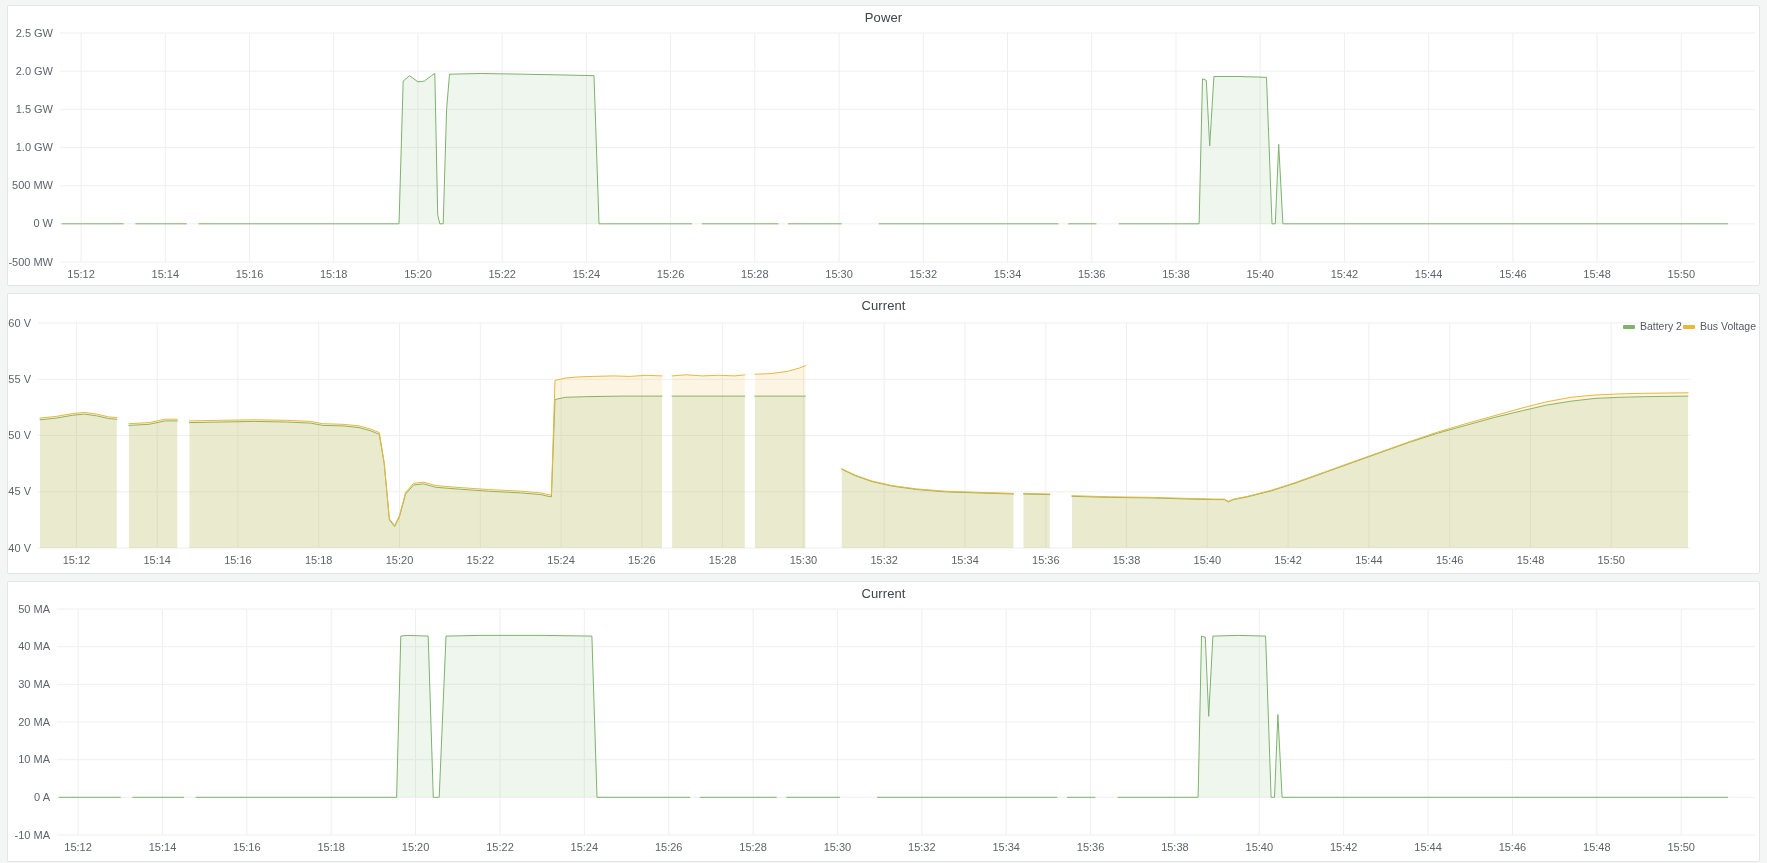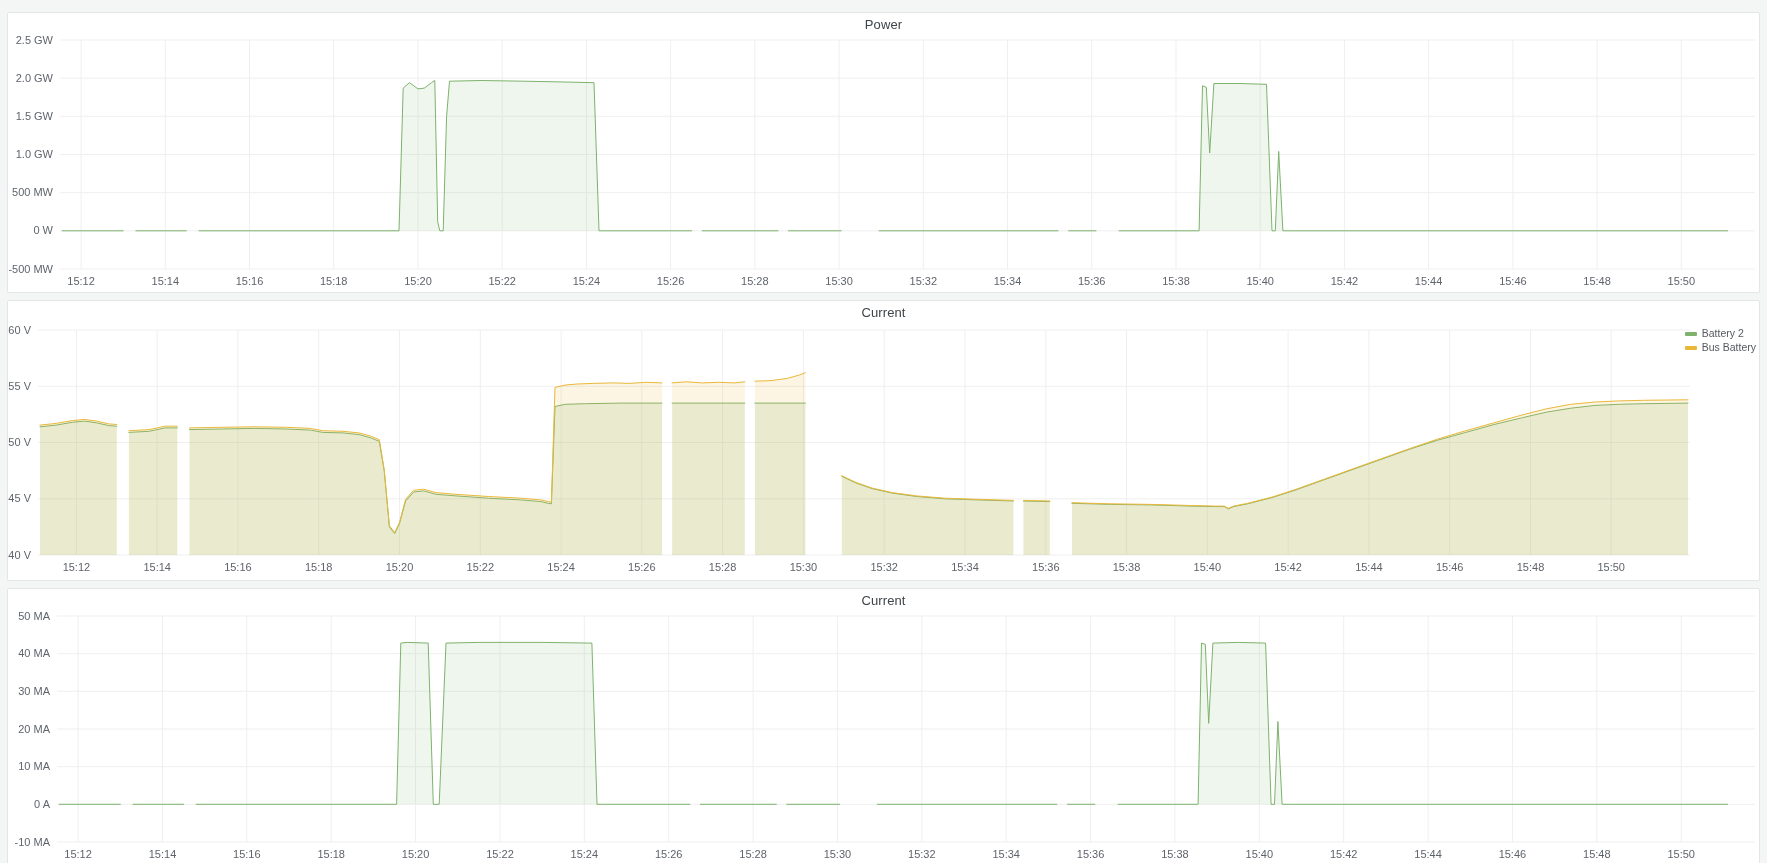--- a/index.html
+++ b/index.html
@@ -1,23 +1,23 @@
 <!DOCTYPE html>
 <html><head>
 <meta charset="utf-8">
 <style>
   html,body{margin:0;padding:0;background:#f4f5f5;width:1767px;height:863px;overflow:hidden;
     font-family:"Liberation Sans",sans-serif;}
   .page{padding:5px 7px 0 7px;}
   .panel{position:relative;width:1751px;height:279px;background:#ffffff;border:1px solid #e3e6e8;
-    border-radius:2px;margin-bottom:7px;margin-top:7px;}
+    border-radius:2px;margin-bottom:7px;}
   .panel-title{position:absolute;top:4px;left:0;width:100%;text-align:center;font-size:13px;
     font-weight:500;color:#3f4449;letter-spacing:.1px;z-index:2;cursor:pointer;}
   .chart{position:absolute;top:0;left:0;width:1751px;height:279px;display:block;}
-  .legend{position:absolute;top:26px;right:3px;z-index:3;display:flex;flex-direction:column;gap:1px;}
+  .legend{position:absolute;top:26px;right:3px;z-index:3;display:flex;flex-direction:row;gap:1px;}
   .legend-item{display:flex;align-items:center;gap:5px;cursor:pointer;line-height:13px;}
   .legend-swatch{width:12px;height:4px;border-radius:1px;flex:0 0 auto;}
   .legend-label{font-size:10.5px;color:#55595f;white-space:nowrap;}
   text{font-family:"Liberation Sans",sans-serif;}
 </style>
 </head>
 <body>
 
 <div class="page">
 
@@ -183,21 +183,21 @@
         <path d="M1064.0 201.7L1102.4 202.8L1142.8 203.4L1183.2 204.5L1207.4 205.1L1216.3 205.1L1220.3 207.3L1225.6 205.1L1239.7 202.3L1264.0 196.1L1288.2 188.2L1316.5 178.1L1344.7 167.9L1373.0 157.8L1401.3 147.7L1429.6 138.1L1457.8 129.7L1486.1 121.8L1514.4 113.9L1538.6 107.8L1562.8 103.3L1587.1 101.0L1611.3 99.9L1635.6 99.3L1680.0 98.8L1680.0 254.0L1064.0 254.0Z" fill="#EAB839" fill-opacity="0.14" stroke="none"></path>
         <path d="M1064.0 201.7L1102.4 202.8L1142.8 203.4L1183.2 204.5L1207.4 205.1L1216.3 205.1L1220.3 207.3L1225.6 205.1L1239.7 202.3L1264.0 196.1L1288.2 188.2L1316.5 178.1L1344.7 167.9L1373.0 157.8L1401.3 147.7L1429.6 138.1L1457.8 129.7L1486.1 121.8L1514.4 113.9L1538.6 107.8L1562.8 103.3L1587.1 101.0L1611.3 99.9L1635.6 99.3L1680.0 98.8" fill="none" stroke="#EAB839" stroke-width="1" stroke-linejoin="round" stroke-linecap="round"></path>
       </svg>
     <div class="legend" id="legend-1">
         <div class="legend-item">
           <span class="legend-swatch" style="background: rgb(126, 178, 109);"></span>
           <span class="legend-label">Battery 2</span>
         </div>
         <div class="legend-item">
           <span class="legend-swatch" style="background: rgb(234, 184, 57);"></span>
-          <span class="legend-label">Bus Battery</span>
+          <span class="legend-label">Bus Voltage</span>
         </div>
       </div>
   </div>
 
   <div class="panel">
     <div class="panel-title">Current</div>
     <svg class="chart" id="chart-2" viewBox="0 0 1751 279">
         <line x1="70.1" x2="70.1" y1="27" y2="253" stroke="#efefef" stroke-width="1"></line>
         <line x1="154.5" x2="154.5" y1="27" y2="253" stroke="#efefef" stroke-width="1"></line>
         <line x1="238.8" x2="238.8" y1="27" y2="253" stroke="#efefef" stroke-width="1"></line>

